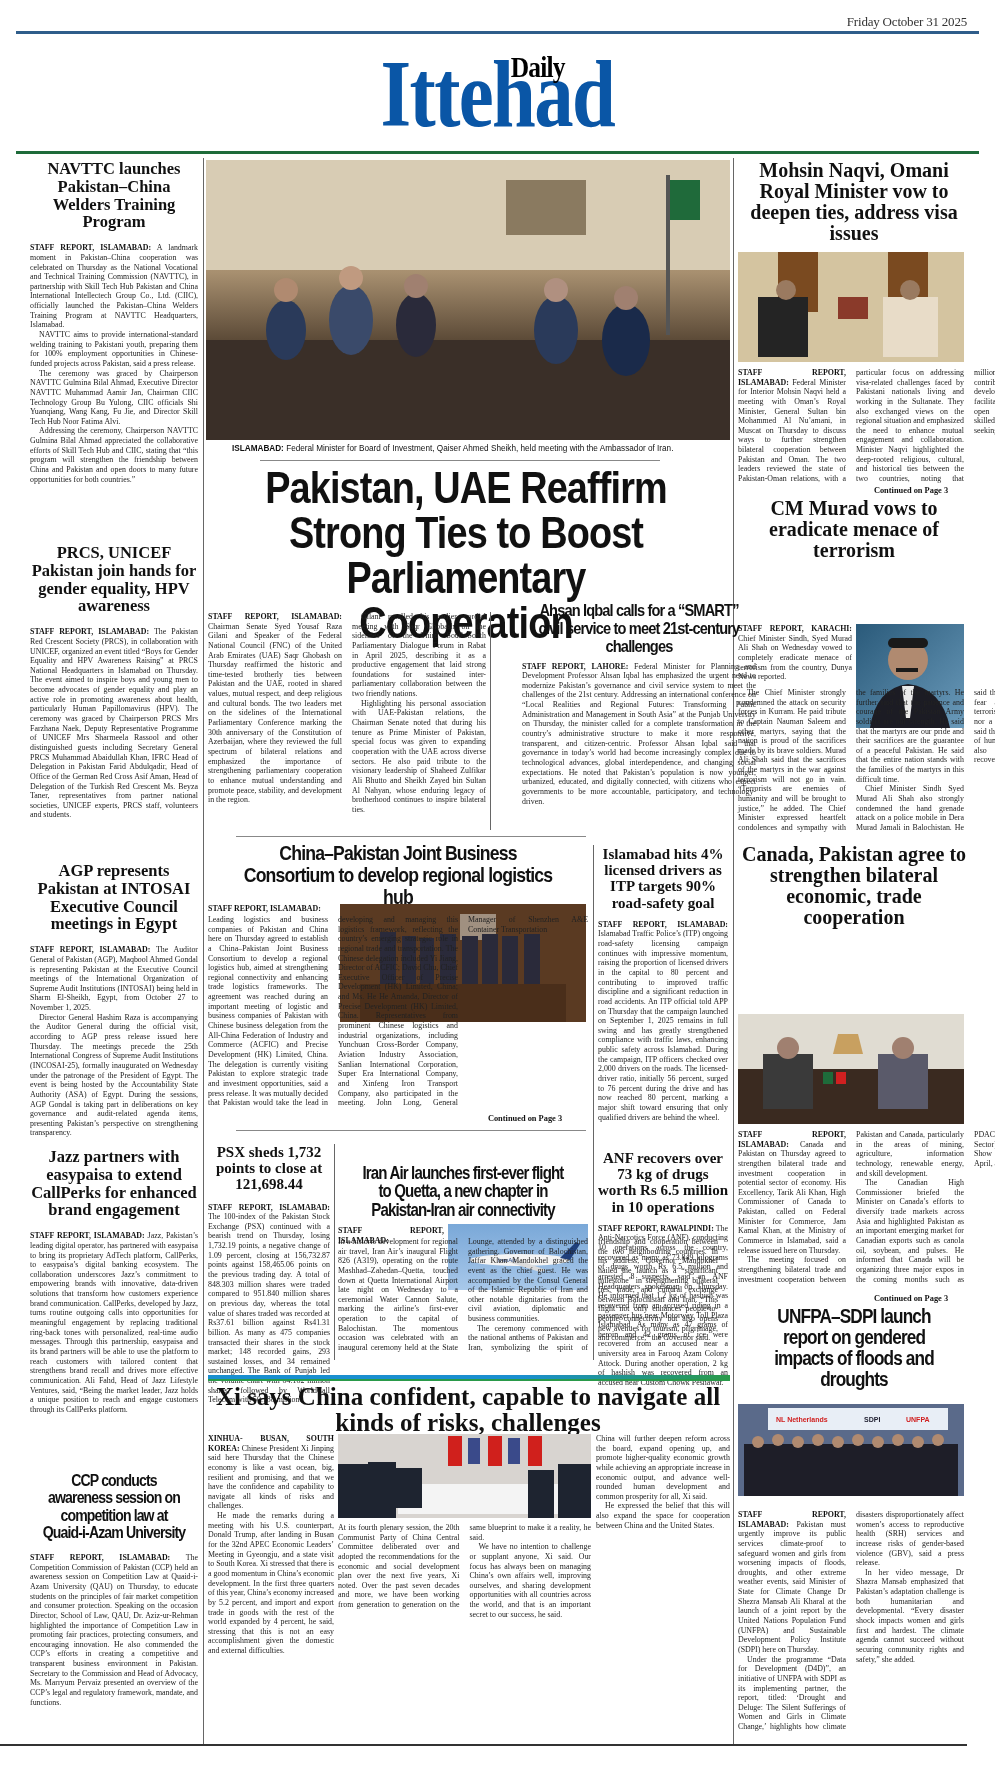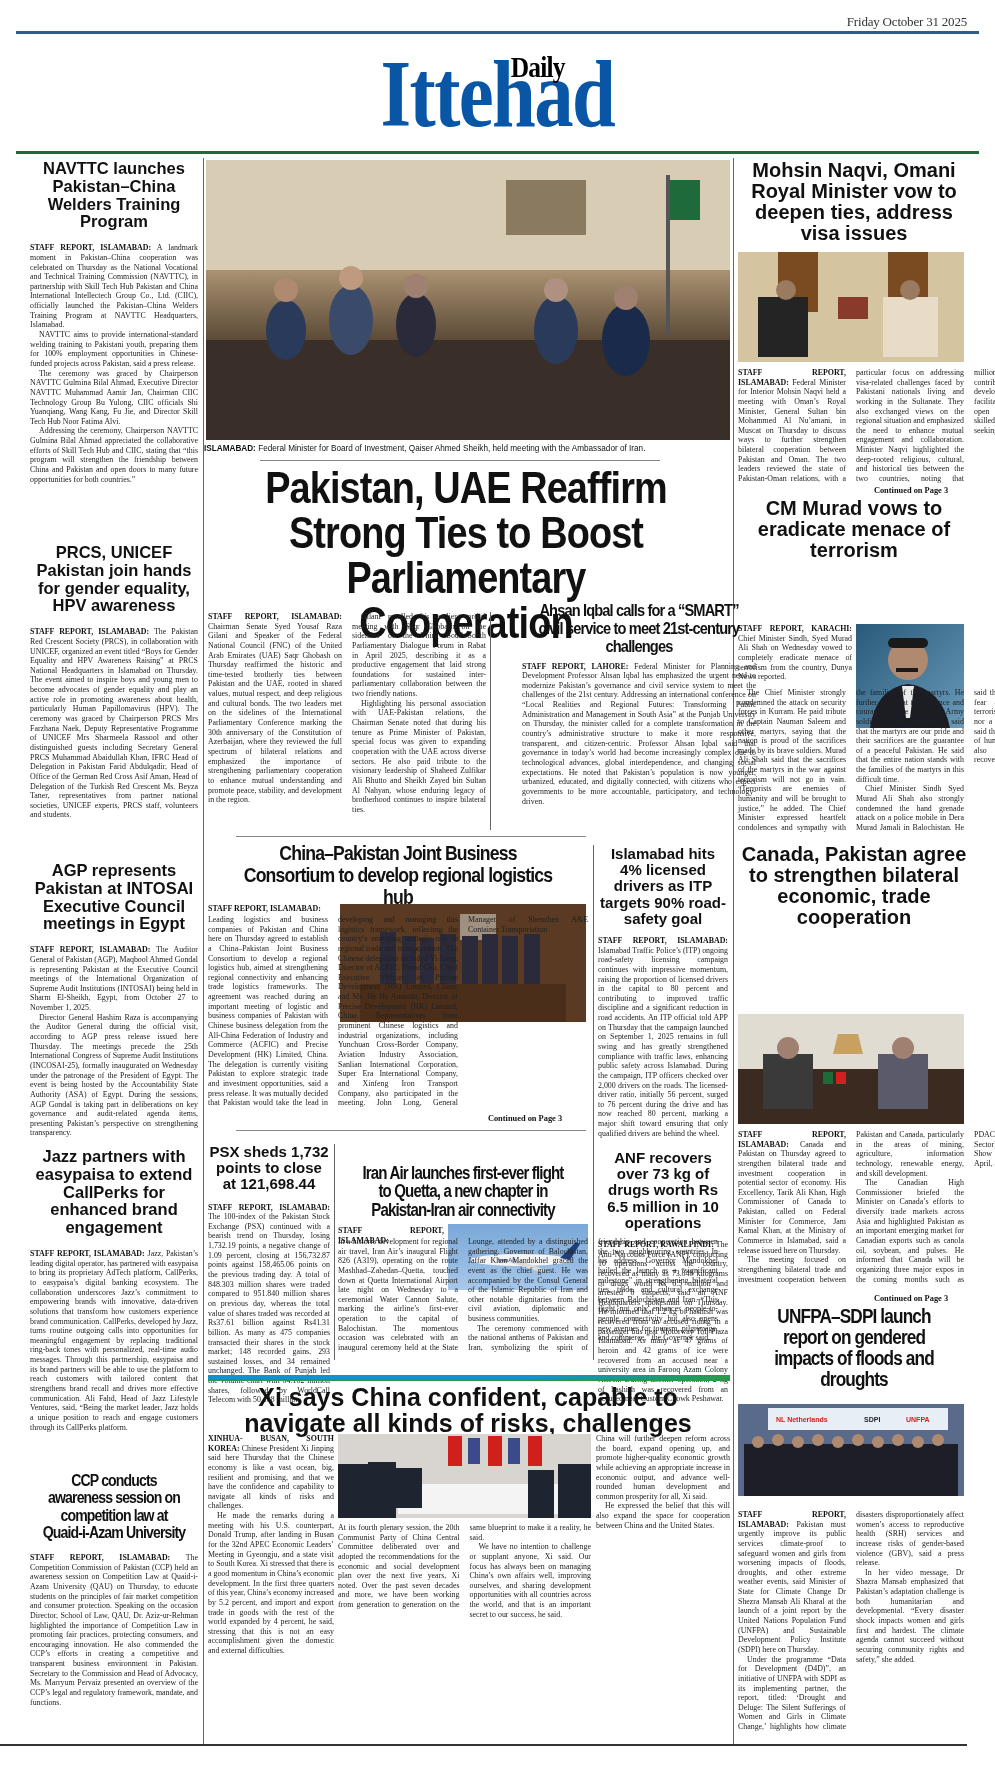--- a/index.html
+++ b/index.html
@@ -6,21 +6,21 @@
 html,body{width:995px;height:1768px;background:#fff;overflow:hidden}
 body{position:relative;font-family:"Liberation Serif","DejaVu Serif",serif;color:#111}
 .abs{position:absolute}
 .date{right:28px;top:14px;font-size:13px;color:#333;letter-spacing:-.2px}
 .rule-blue{left:16px;right:16px;top:31px;height:3px;background:#2f5d8a}
 .rule-green{left:16px;right:16px;top:151px;height:3px;background:#1e6b3a}
 .masthead{left:0;right:0;top:44px;height:100px;text-align:center}
 .mast-main{font-family:"Liberation Serif",serif;font-weight:bold;font-size:96px;color:#0a56a6;letter-spacing:-2px;transform:scaleX(.82);display:inline-block;line-height:100px}
 .mast-daily{position:absolute;left:526px;top:6px;font-weight:bold;font-size:30px;color:#000;letter-spacing:-1px;transform:scaleX(.85)}
 .hl{font-weight:bold;text-align:center;line-height:1.08;color:#111}
-.hl-serif{font-family:Liberation Sans, sans-serif}
+.hl-serif{font-family:Liberation Serif, serif}
 .hl-cond{font-family:"Liberation Sans",sans-serif;letter-spacing:-1px;transform-origin:center}
 .body{font-size:7.9px;line-height:1.22;text-align:justify;color:#222}
 .body b{color:#111}
 .body p{text-indent:9px}
 .body p.first{text-indent:0}
 .cols2{column-count:2;column-gap:10px}
 .cols3{column-count:3;column-gap:10px}
 .vline{background:#666;width:1px}
 .hline{background:#888;height:1px}
 .photo{overflow:hidden}
@@ -94,21 +94,21 @@
     <ellipse cx="210" cy="165" rx="20" ry="32" fill="#2a2a3a"></ellipse>
     <ellipse cx="350" cy="170" rx="22" ry="34" fill="#2a3a5a"></ellipse>
     <ellipse cx="420" cy="180" rx="24" ry="36" fill="#1a2a4a"></ellipse>
     <circle cx="80" cy="130" r="12" fill="#b08a70"></circle>
     <circle cx="145" cy="118" r="12" fill="#c09a80"></circle>
     <circle cx="210" cy="126" r="12" fill="#a08070"></circle>
     <circle cx="350" cy="130" r="12" fill="#b09080"></circle>
     <circle cx="420" cy="138" r="12" fill="#a08070"></circle>
   </svg>
 </div>
-<div class="abs caption" style="left:204px;top:444px;width:510px">
+<div class="abs caption" style="left:232px;top:444px;width:510px">
   <b>ISLAMABAD:</b> <span>Federal Minister for Board of Investment, Qaiser Ahmed Sheikh, held meeting with the Ambassador of Iran.</span>
 </div>
 <div class="abs hline" style="left:260px;top:460px;width:400px"></div>
 
 <h1 class="abs hl hl-cond" style="left:206px;top:466px;width:520px;font-size:44px;line-height:1.02;transform:scaleX(.86)">Pakistan, UAE Reaffirm Strong Ties to Boost Parliamentary Cooperation</h1>
 
 <section class="abs body cols2" style="left:208px;top:612px;width:278px;height:218px">
   <p class="first"><b>STAFF REPORT, ISLAMABAD:</b> <span>Chairman Senate Syed Yousaf Raza Gilani and Speaker of the Federal National Council (FNC) of the United Arab Emirates (UAE) Saqr Ghobash on Thursday reaffirmed the historic and time-tested brotherly ties between Pakistan and the UAE, rooted in shared values, mutual respect, and deep religious and cultural bonds. The two leaders met on the sidelines of the International Parliamentary Conference marking the 30th anniversary of the Constitution of Azerbaijan, where they reviewed the full spectrum of bilateral relations and emphasized the importance of strengthening parliamentary cooperation to enhance mutual understanding and promote peace, stability, and development in the region.</span></p>
   <p>Gilani recalled his earlier cordial meeting with Saqr Ghobash on the sidelines of the Third South-South Parliamentary Dialogue Forum in Rabat in April 2025, describing it as a productive engagement that laid strong foundations for sustained inter-parliamentary collaboration between the two friendly nations.</p>
   <p>Highlighting his personal association with UAE-Pakistan relations, the Chairman Senate noted that during his tenure as Prime Minister of Pakistan, special focus was given to expanding cooperation with the UAE across diverse sectors. He also paid tribute to the visionary leadership of Shaheed Zulfikar Ali Bhutto and Sheikh Zayed bin Sultan Al Nahyan, whose enduring legacy of brotherhood continues to inspire bilateral ties.</p>

